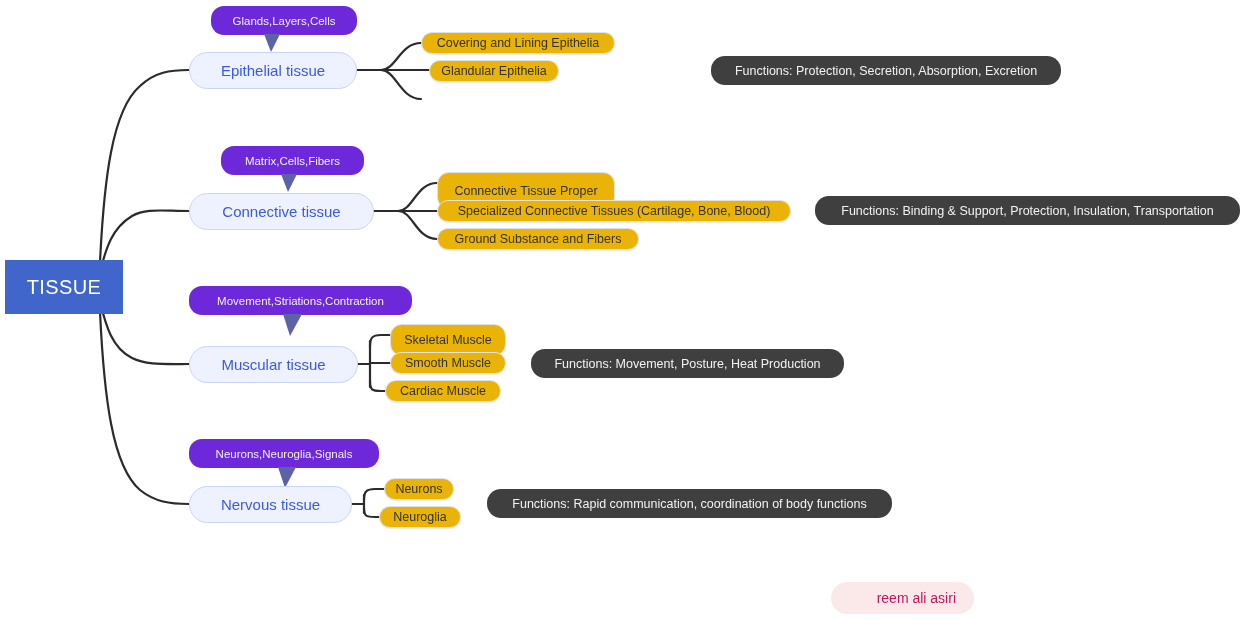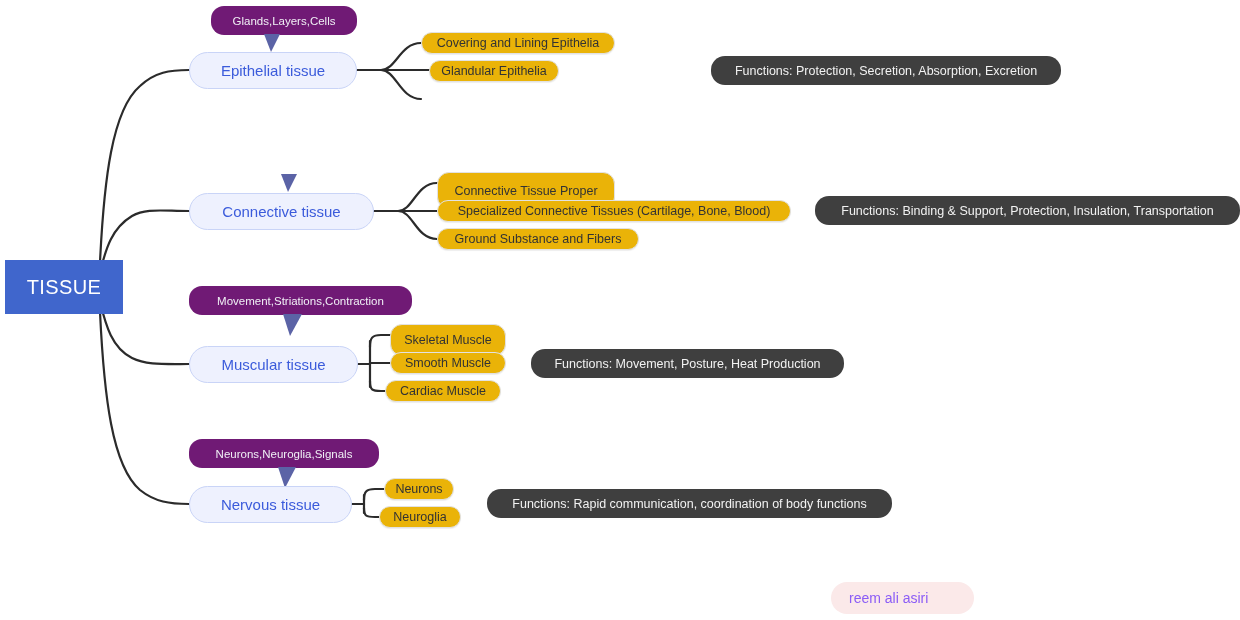--- a/index.html
+++ b/index.html
@@ -52,21 +52,21 @@
     align-items: center;
     justify-content: center;
     color: #3b5bdb;
     font-size: 15px;
     box-sizing: border-box;
   }
 
   
   .callout {
     position: absolute;
-    background: #701a75;
+    background: #6d28d9;
     border-radius: 13px;
     display: flex;
     align-items: center;
     justify-content: center;
     color: #f0f0f5;
     font-size: 11.5px;
     box-sizing: border-box;
     padding: 0 12px;
     white-space: nowrap;
   }
@@ -109,22 +109,22 @@
     white-space: nowrap;
   }
 
   
   .watermark {
     position: absolute;
     background: #fbe9e9;
     border-radius: 16px;
     display: flex;
     align-items: center;
-    justify-content: flex-start;
-    color: #8b5cf6;
+    justify-content: flex-end;
+    color: #be185d;
     font-size: 14px;
     box-sizing: border-box;
     padding: 0 18px;
     white-space: nowrap;
   }
 </style>
 </head>
 <body>
 
 <div id="canvas">
@@ -178,20 +178,23 @@
     <span>Covering and Lining Epithelia</span>
   </div>
   <div class="leaf-pill" style="left:429px; top:60px; width:130px; height:22px;">
     <span>Glandular Epithelia</span>
   </div>
 
   <div class="function-chip" style="left:711px; top:56px; width:350px; height:29px;">
     <span>Functions: Protection, Secretion, Absorption, Excretion</span>
   </div>
 
+  <div class="callout" style="left:221px; top:146px; width:143px; height:29px;">
+    <span>Matrix,Cells,Fibers</span>
+  </div>
   <div class="callout-tail" style="left:281px; top:174px; border-left:7px solid transparent; border-right:9px solid transparent; border-top:18px solid #5b63a6;"></div>
 
   <div class="branch-node" style="left:189px; top:193px; width:185px; height:37px;">
     <span>Connective tissue</span>
   </div>
 
   <div class="leaf-pill" style="left:437px; top:172px; width:178px; height:37px;">
     <span>Connective Tissue Proper</span>
   </div>
   <div class="leaf-pill" style="left:437px; top:200px; width:354px; height:22px;">

